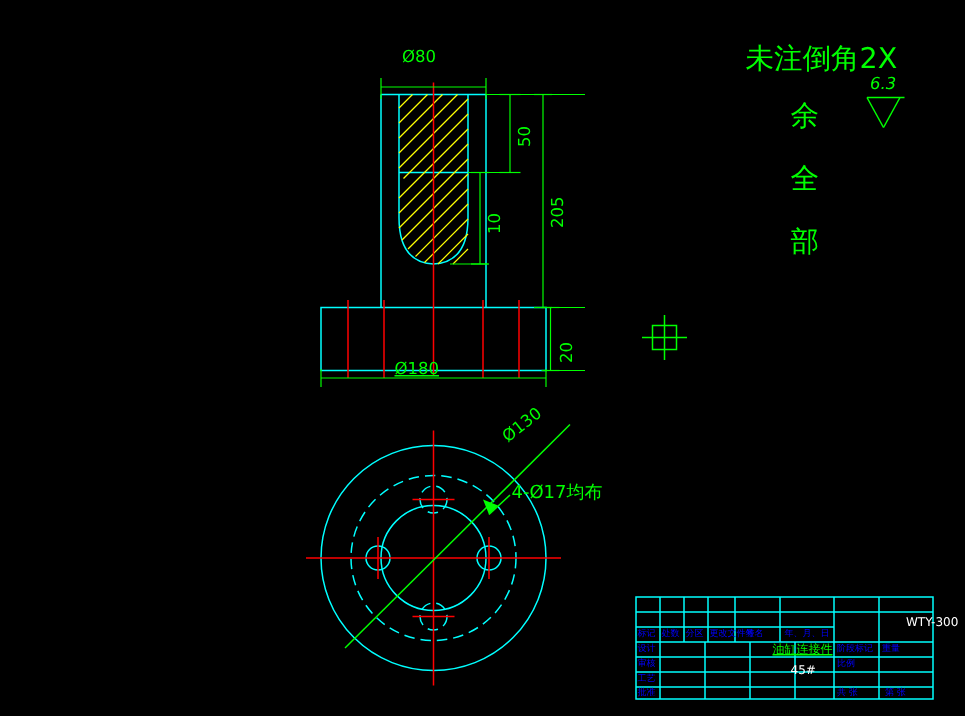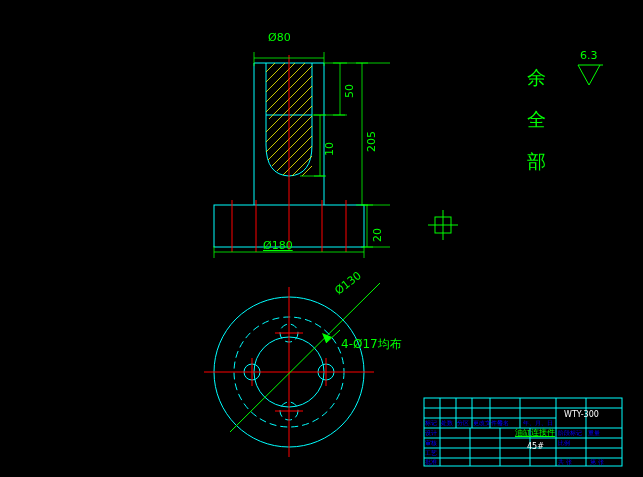--- a/index.html
+++ b/index.html
@@ -156,29 +156,30 @@
 
   <div class="txt green" style="left:268px;top:32px;font-size:11px;">Ø80</div>
   <div class="txt green" style="left:263px;top:240px;font-size:11px;text-decoration:underline;">Ø180</div>
 
   <div class="txt green" style="left:344px;top:98px;font-size:11px;transform:rotate(-90deg);transform-origin:0 0;">50</div>
   <div class="txt green" style="left:324px;top:156px;font-size:11px;transform:rotate(-90deg);transform-origin:0 0;">10</div>
   <div class="txt green" style="left:366px;top:152px;font-size:11px;transform:rotate(-90deg);transform-origin:0 0;">205</div>
   <div class="txt green" style="left:372px;top:242px;font-size:11px;transform:rotate(-90deg);transform-origin:0 0;">20</div>
 
   <div class="txt green" style="left:333px;top:288px;font-size:11px;transform:rotate(-38deg);transform-origin:0 0;">Ø130</div>
-  <div class="txt green" style="left:341px;top:322px;font-size:12px;margin-top:16px;">4-Ø17均布</div>
+  <div class="txt green" style="left:341px;top:322px;font-size:12px;">4-Ø17均布</div>
 
+  <div class="txt green" style="left:497px;top:30px;font-size:19px;">未注倒角2X</div>
   <div class="txt green" style="left:527px;top:68px;font-size:19px;">余</div>
   <div class="txt green" style="left:527px;top:110px;font-size:19px;">全</div>
   <div class="txt green" style="left:527px;top:152px;font-size:19px;">部</div>
-  <div class="txt green" style="left:580px;top:50px;font-size:11px;">6.3</div>
+  <div class="txt green" style="left:580px;top:50px;font-size:11px;font-style:italic;">6.3</div>
 
   <div class="txt white" style="left:527px;top:411px;font-size:8px;margin-top:32px;">45#</div>
-  <div class="txt white" style="left:564px;top:411px;font-size:8px;">WTY-300</div>
+  <div class="txt white" style="left:604px;top:411px;font-size:8px;">WTY-300</div>
   <div class="txt green" style="left:515px;top:429px;font-size:8px;text-decoration:underline;">油缸连接件</div>
 
   <div class="txt blue" style="left:425px;top:420px;font-size:6px;">标记</div>
   <div class="txt blue" style="left:441px;top:420px;font-size:6px;">处数</div>
   <div class="txt blue" style="left:457px;top:420px;font-size:6px;">分区</div>
   <div class="txt blue" style="left:473px;top:420px;font-size:6px;">更改文件号</div>
   <div class="txt blue" style="left:497px;top:420px;font-size:6px;">签名</div>
   <div class="txt blue" style="left:523px;top:420px;font-size:6px;">年、月、日</div>
 
   <div class="txt blue" style="left:425px;top:430px;font-size:6px;">设计</div>

